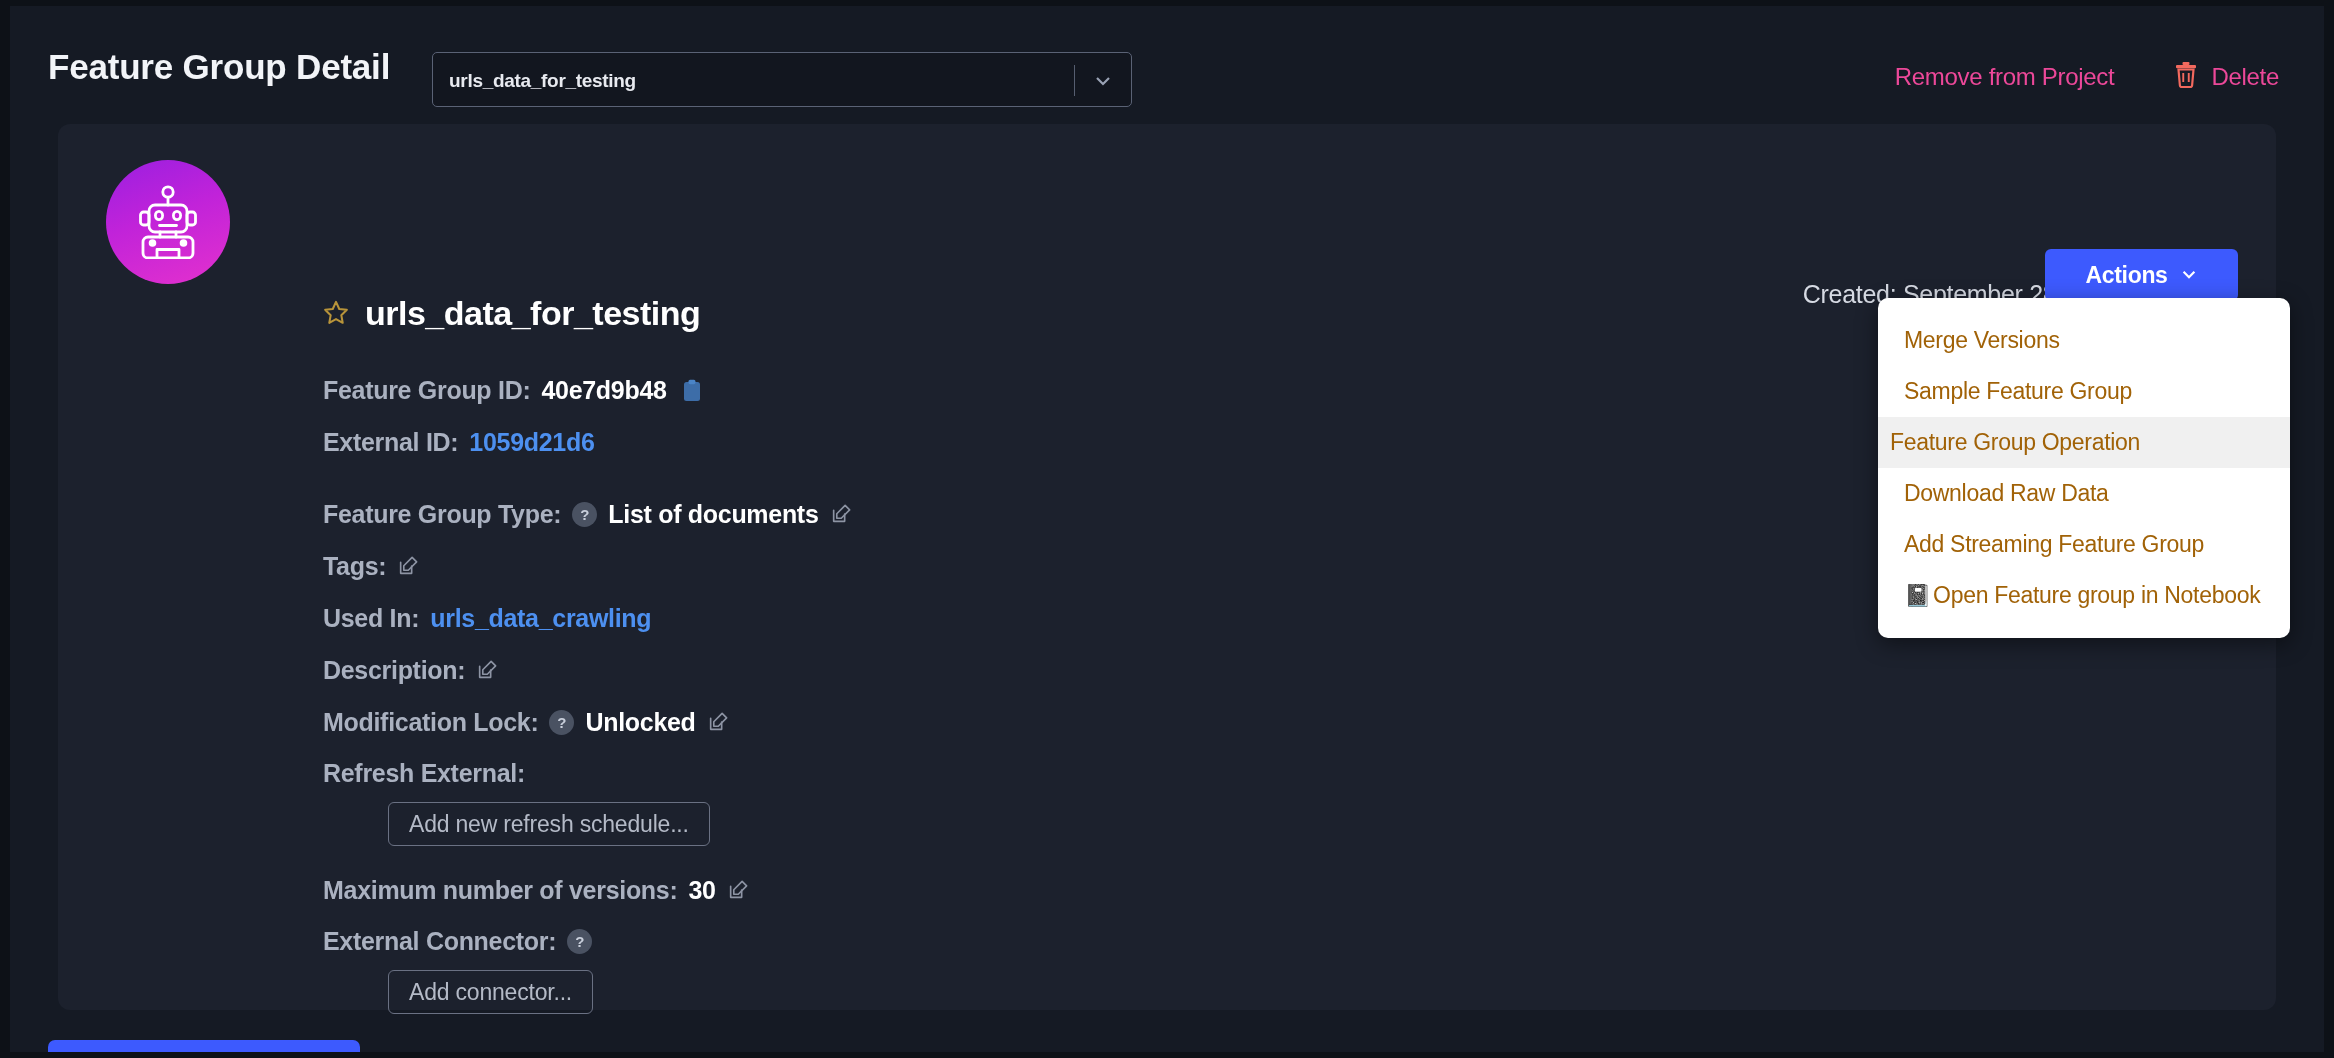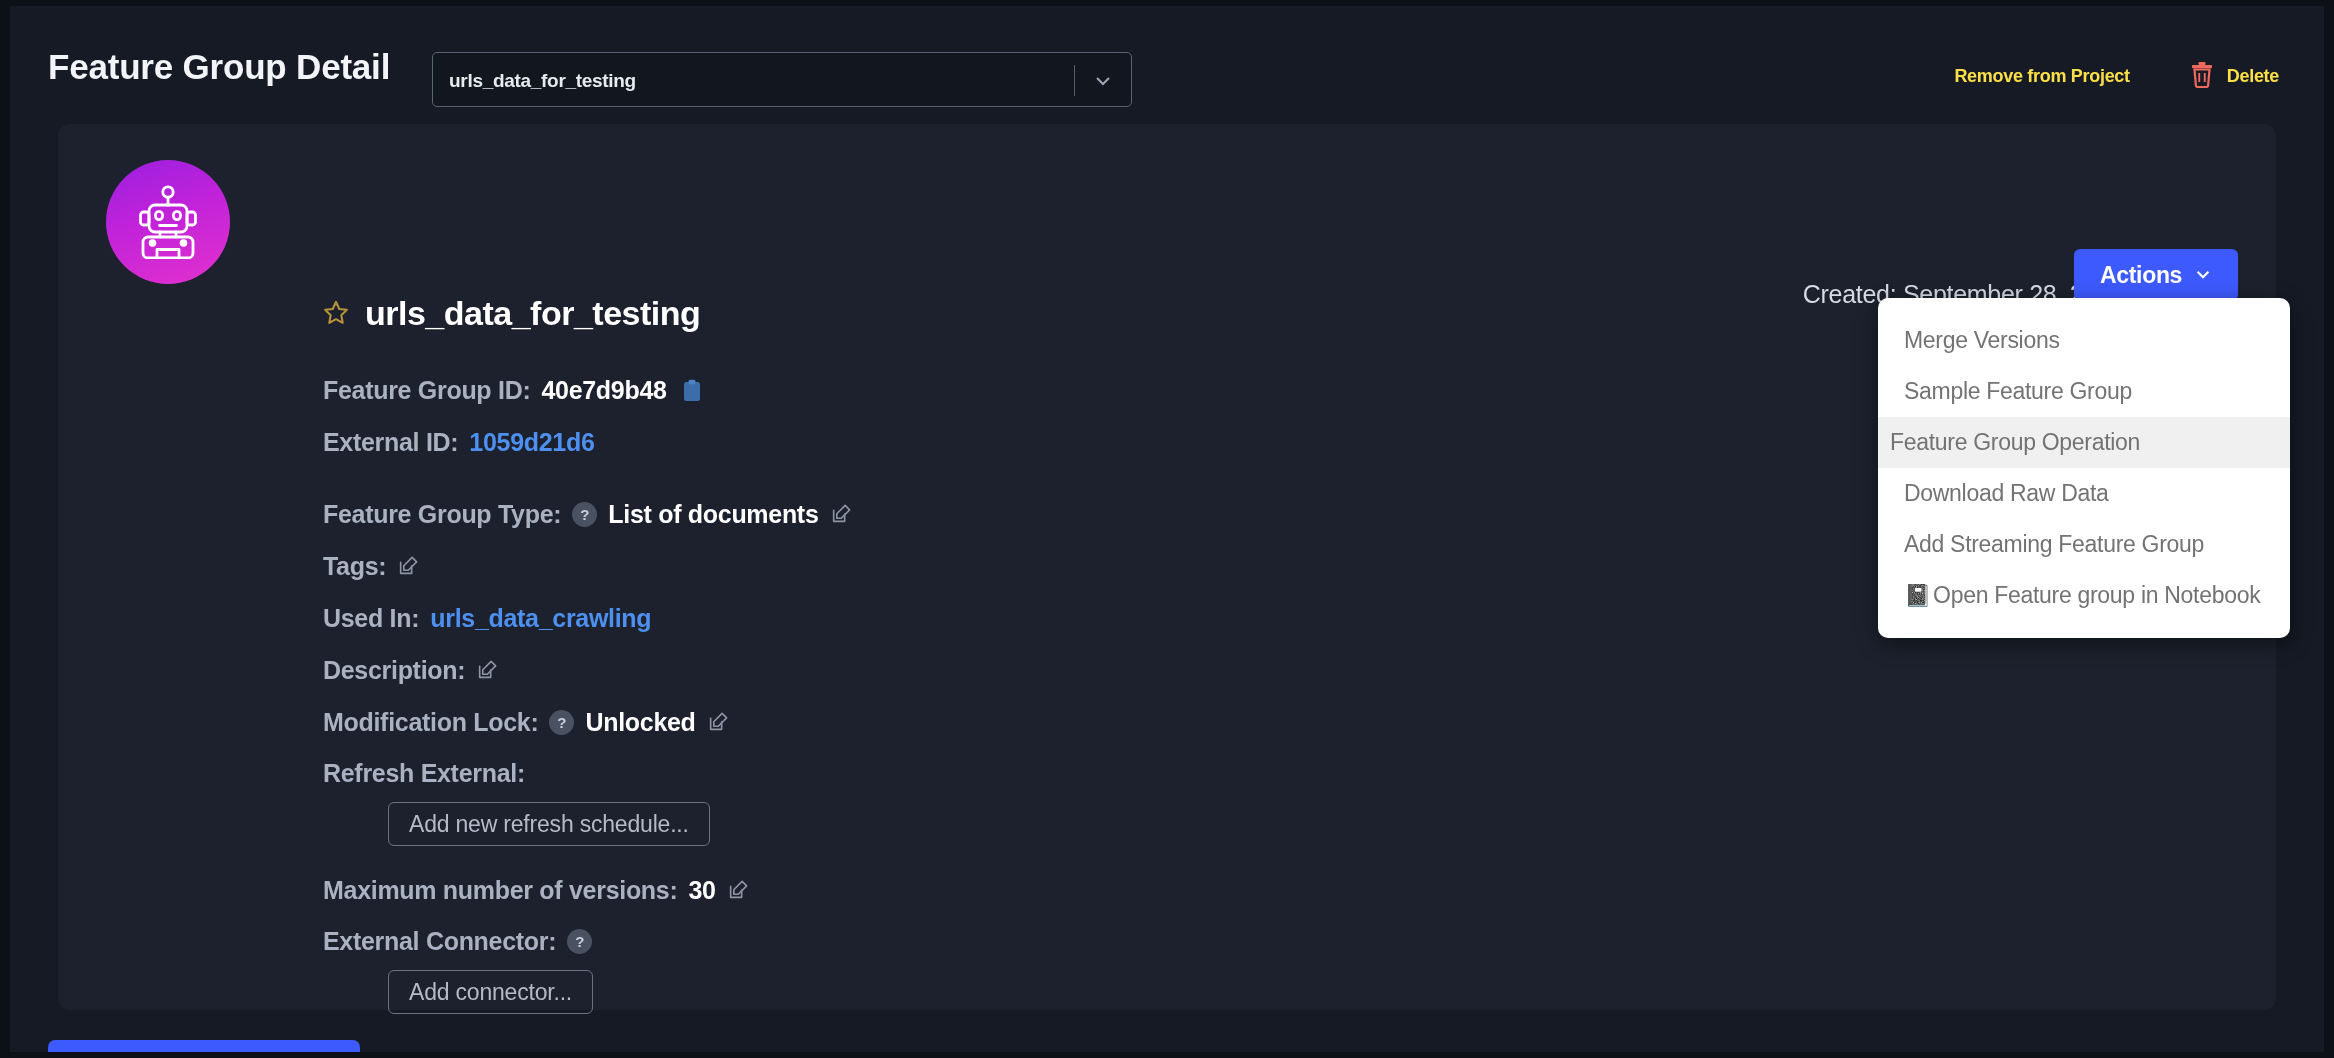--- a/index.html
+++ b/index.html
@@ -76,23 +76,23 @@
 
   .hdr-actions {
     position: absolute;
     right: 45px;
     top: 55px;
     display: flex;
     align-items: center;
     gap: 60px;
   }
   .hdr-link {
-    font-size: 18px;
-    font-weight: bold;
-    color: #fde047;
+    font-size: 24px;
+    font-weight: normal;
+    color: #ec4899;
     letter-spacing: -0.3px;
     cursor: pointer;
     white-space: nowrap;
   }
   .hdr-del {
     display: flex;
     align-items: center;
     gap: 13px;
     cursor: pointer;
   }
@@ -217,21 +217,21 @@
     font-weight: 500;
     letter-spacing: -0.3px;
     transform: translateY(-50%);
     white-space: nowrap;
   }
 
   .actions-btn {
     position: absolute;
     right: 38px;
     top: 125px;
-    width: 164px;
+    width: 193px;
     height: 52px;
     background: #3d5afe;
     border: none;
     border-radius: 6px;
     color: #ffffff;
     font-size: 23px;
     font-weight: bold;
     font-family: "Liberation Sans", sans-serif;
     letter-spacing: -0.3px;
     cursor: pointer;
@@ -252,21 +252,21 @@
     box-shadow: 0 6px 22px rgba(0,0,0,0.45);
     padding: 17px 0;
     z-index: 40;
   }
   .menu-item {
     height: 51px;
     display: flex;
     align-items: center;
     padding: 0 0 0 26px;
     font-size: 23px;
-    color: #737373;
+    color: #a16207;
     letter-spacing: -0.3px;
     cursor: pointer;
     white-space: nowrap;
   }
   .menu-item.hl { background: #f0f0f0; padding-left: 12px; }
   .menu-item .nb { margin-right: 2px; font-size: 22px; }
 
   
   .footer-btn {
     position: absolute;

